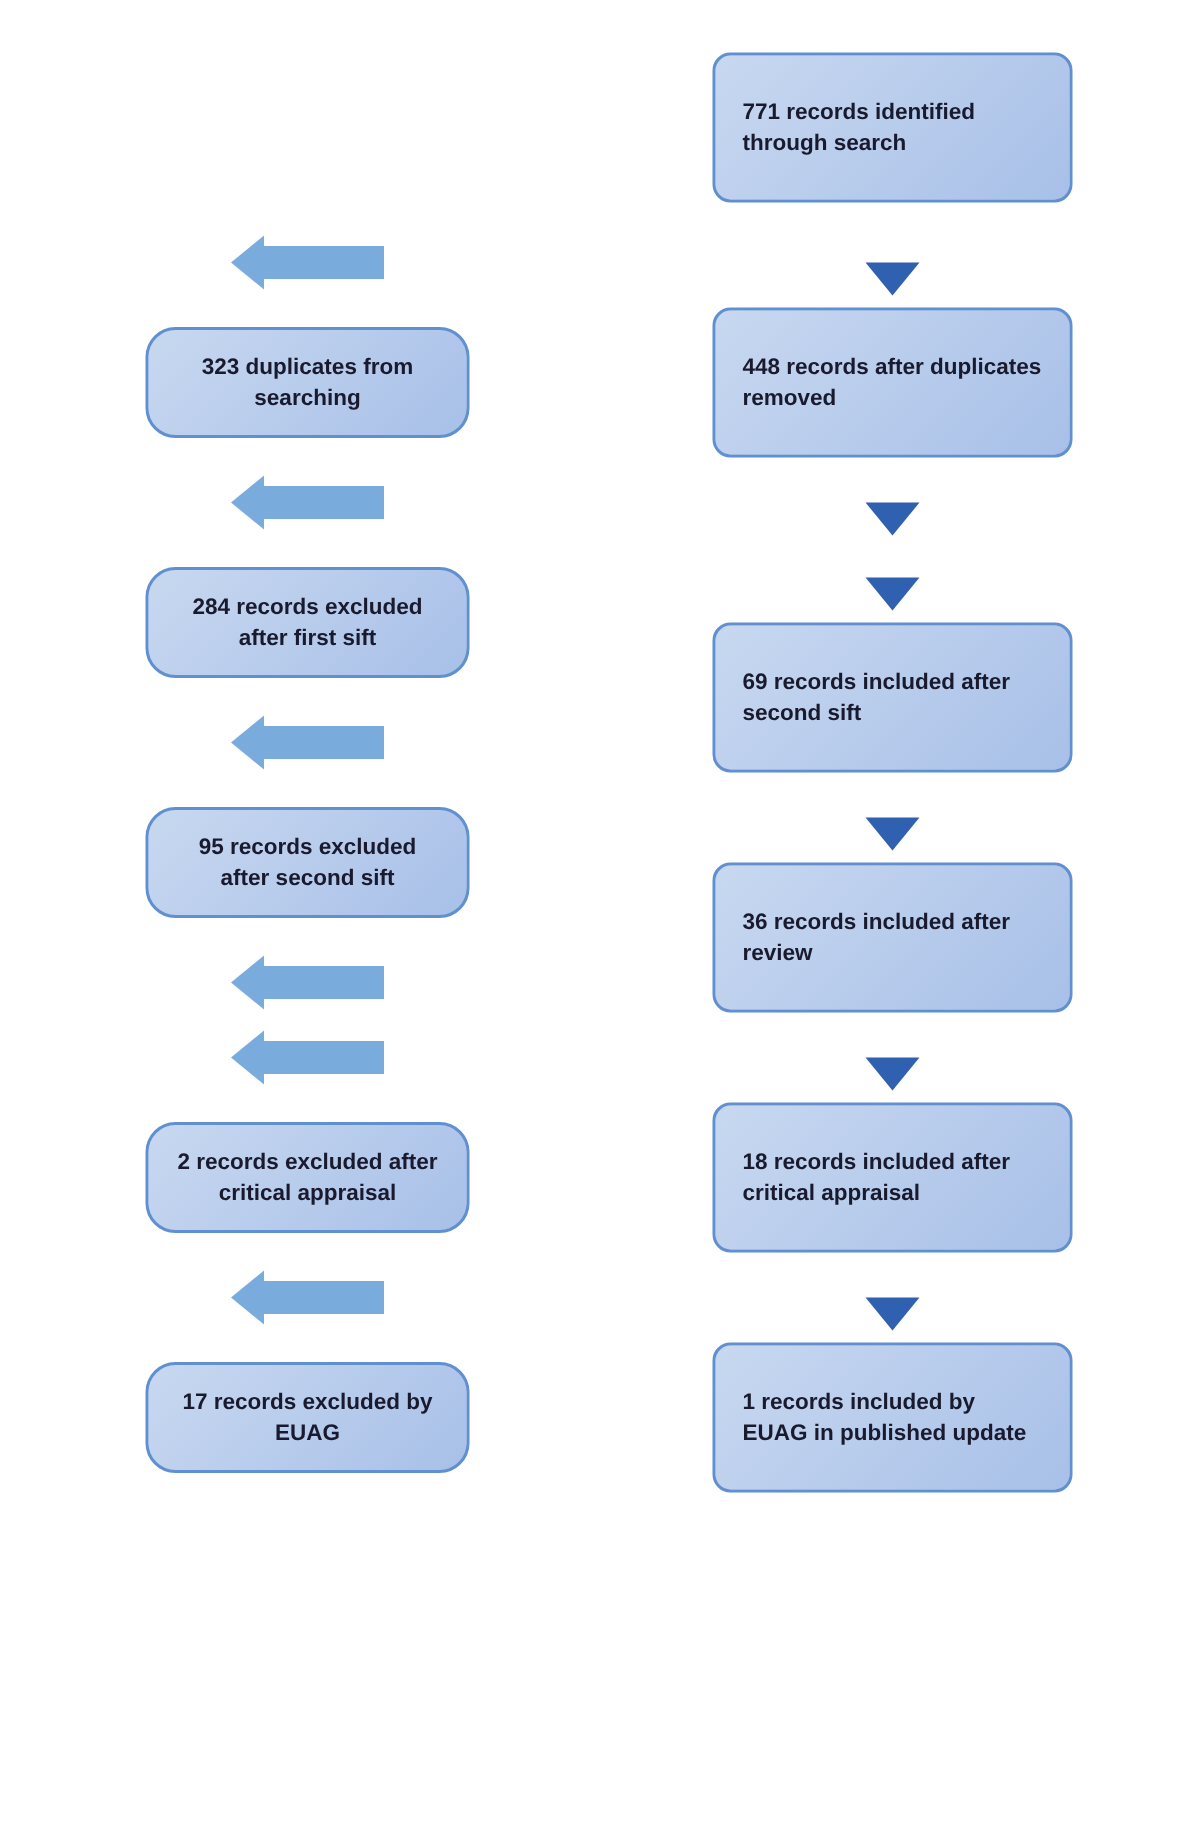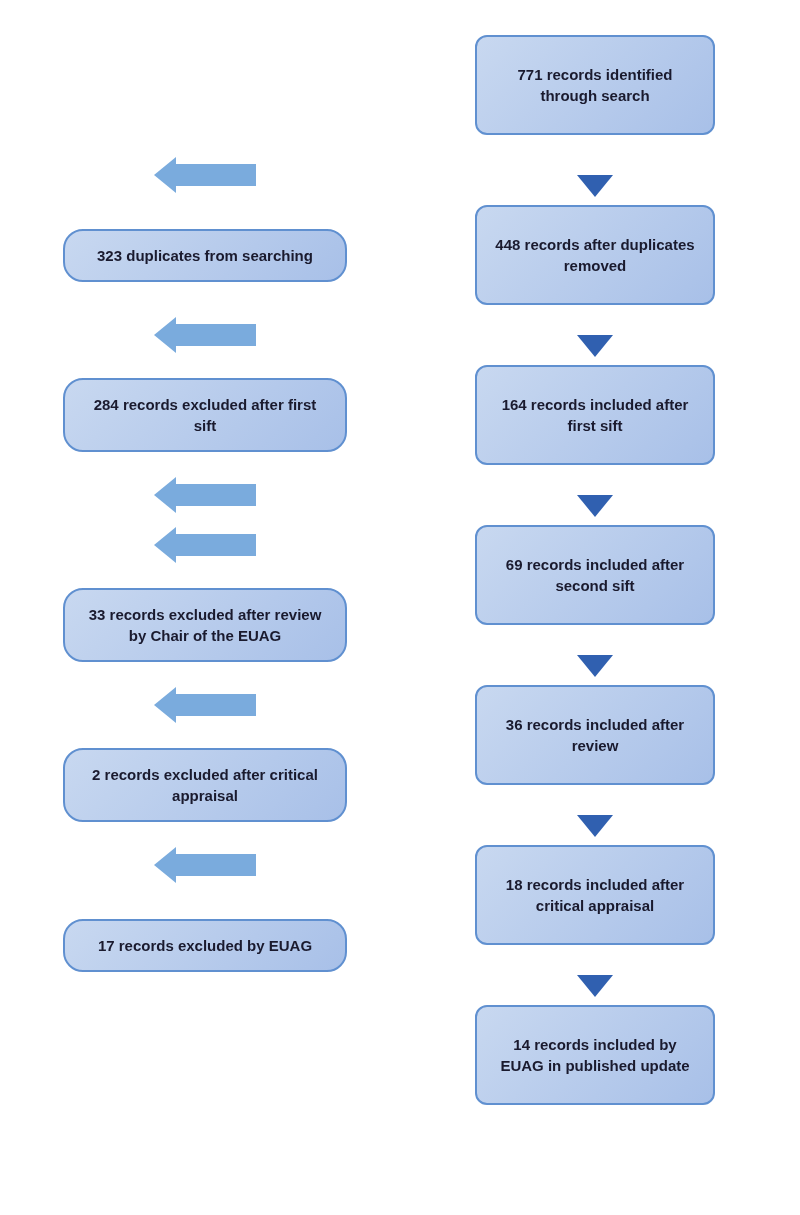--- a/index.html
+++ b/index.html
@@ -17,38 +17,38 @@
       padding: 20px 10px;
       position: relative;
     }
 
     
     .box-right {
       background: linear-gradient(135deg, #c8d8f0 0%, #a8c0e8 100%);
       border: 2px solid #6090d0;
       border-radius: 12px;
       padding: 27px 18px;
-      text-align: center;
+      text-align: left;
       font-weight: bold;
       font-size: 15px;
       color: #1a1a2e;
       width: 240px;
       line-height: 1.4;
     }
 
     .box-left {
       background: linear-gradient(135deg, #c8d8f0 0%, #a8c0e8 100%);
       border: 2px solid #6090d0;
       border-radius: 20px;
       padding: 14px 18px;
       text-align: center;
       font-weight: bold;
       font-size: 15px;
       color: #1a1a2e;
-      width: 284px;
+      width: 216px;
       line-height: 1.4;
     }
 
     
     .arrow-down {
       width: 0;
       height: 0;
       position: relative;
       display: flex;
       flex-direction: column;
@@ -172,149 +172,144 @@
         </div>
       </div>
 
       <div class="cell row5">
         <div class="arrow-left">
           <div class="arrow-left-head"></div>
           <div class="arrow-left-shaft"></div>
         </div>
       </div>
 
+      <div class="cell row6">
+        <div class="box-left">
+          <span>95 records excluded after second sift</span>
+        </div>
+      </div>
 
       <div class="cell row7">
         <div class="arrow-left">
           <div class="arrow-left-head"></div>
           <div class="arrow-left-shaft"></div>
         </div>
       </div>
 
+
+      <div class="cell row9">
+        <div class="arrow-left">
+          <div class="arrow-left-head"></div>
+          <div class="arrow-left-shaft"></div>
+        </div>
+      </div>
+
+      <div class="cell row10">
+        <div class="box-left">
+          <span>2 records excluded after critical appraisal</span>
+        </div>
+      </div>
+
+      <div class="cell row11">
+        <div class="arrow-left">
+          <div class="arrow-left-head"></div>
+          <div class="arrow-left-shaft"></div>
+        </div>
+      </div>
+
+      <div class="cell row12">
+        <div class="box-left">
+          <span>17 records excluded by EUAG</span>
+        </div>
+      </div>
+
+      <div class="cell row13"></div>
+
+      <div class="cell row14"></div>
+
+    </div>
+
+    <div class="col-right">
+
+      <div class="cell row0">
+        <div class="box-right">
+          <span>771 records identified through search</span>
+        </div>
+      </div>
+
+      <div class="cell row1">
+        <div class="arrow-down">
+          <div class="arrow-shaft"></div>
+          <div class="arrow-head"></div>
+        </div>
+      </div>
+
+      <div class="cell row2">
+        <div class="box-right">
+          <span>448 records after duplicates removed</span>
+        </div>
+      </div>
+
+      <div class="cell row3">
+        <div class="arrow-down">
+          <div class="arrow-shaft"></div>
+          <div class="arrow-head"></div>
+        </div>
+      </div>
+
+
+      <div class="cell row5">
+        <div class="arrow-down">
+          <div class="arrow-shaft"></div>
+          <div class="arrow-head"></div>
+        </div>
+      </div>
+
+      <div class="cell row6">
+        <div class="box-right">
+          <span>69 records included after second sift</span>
+        </div>
+      </div>
+
+      <div class="cell row7">
+        <div class="arrow-down">
+          <div class="arrow-shaft"></div>
+          <div class="arrow-head"></div>
+        </div>
+      </div>
+
       <div class="cell row8">
-        <div class="box-left">
-          <span>33 records excluded after review by Chair of the EUAG</span>
+        <div class="box-right">
+          <span>36 records included after review</span>
         </div>
       </div>
 
       <div class="cell row9">
-        <div class="arrow-left">
-          <div class="arrow-left-head"></div>
-          <div class="arrow-left-shaft"></div>
+        <div class="arrow-down">
+          <div class="arrow-shaft"></div>
+          <div class="arrow-head"></div>
         </div>
       </div>
 
       <div class="cell row10">
-        <div class="box-left">
-          <span>2 records excluded after critical appraisal</span>
+        <div class="box-right">
+          <span>18 records included after critical appraisal</span>
         </div>
       </div>
 
       <div class="cell row11">
-        <div class="arrow-left">
-          <div class="arrow-left-head"></div>
-          <div class="arrow-left-shaft"></div>
+        <div class="arrow-down">
+          <div class="arrow-shaft"></div>
+          <div class="arrow-head"></div>
         </div>
       </div>
 
       <div class="cell row12">
-        <div class="box-left">
-          <span>17 records excluded by EUAG</span>
-        </div>
-      </div>
-
-      <div class="cell row13"></div>
-
-      <div class="cell row14"></div>
-
-    </div>
-
-    <div class="col-right">
-
-      <div class="cell row0">
-        <div class="box-right">
-          <span>771 records identified through search</span>
-        </div>
-      </div>
-
-      <div class="cell row1">
-        <div class="arrow-down">
-          <div class="arrow-shaft"></div>
-          <div class="arrow-head"></div>
-        </div>
-      </div>
-
-      <div class="cell row2">
-        <div class="box-right">
-          <span>448 records after duplicates removed</span>
-        </div>
-      </div>
-
-      <div class="cell row3">
-        <div class="arrow-down">
-          <div class="arrow-shaft"></div>
-          <div class="arrow-head"></div>
-        </div>
-      </div>
-
-      <div class="cell row4">
-        <div class="box-right">
-          <span>164 records included after first sift</span>
-        </div>
-      </div>
-
-      <div class="cell row5">
-        <div class="arrow-down">
-          <div class="arrow-shaft"></div>
-          <div class="arrow-head"></div>
-        </div>
-      </div>
-
-      <div class="cell row6">
-        <div class="box-right">
-          <span>69 records included after second sift</span>
-        </div>
-      </div>
-
-      <div class="cell row7">
-        <div class="arrow-down">
-          <div class="arrow-shaft"></div>
-          <div class="arrow-head"></div>
-        </div>
-      </div>
-
-      <div class="cell row8">
-        <div class="box-right">
-          <span>36 records included after review</span>
-        </div>
-      </div>
-
-      <div class="cell row9">
-        <div class="arrow-down">
-          <div class="arrow-shaft"></div>
-          <div class="arrow-head"></div>
-        </div>
-      </div>
-
-      <div class="cell row10">
-        <div class="box-right">
-          <span>18 records included after critical appraisal</span>
-        </div>
-      </div>
-
-      <div class="cell row11">
-        <div class="arrow-down">
-          <div class="arrow-shaft"></div>
-          <div class="arrow-head"></div>
-        </div>
-      </div>
-
-      <div class="cell row12">
-        <div class="box-right">
-          <span>14 records included by EUAG in published update</span>
+        <div class="box-right">
+          <span>1 records included by EUAG in published update</span>
         </div>
       </div>
 
       <div class="cell row13"></div>
 
       <div class="cell row14"></div>
 
     </div>
 
   </div>

